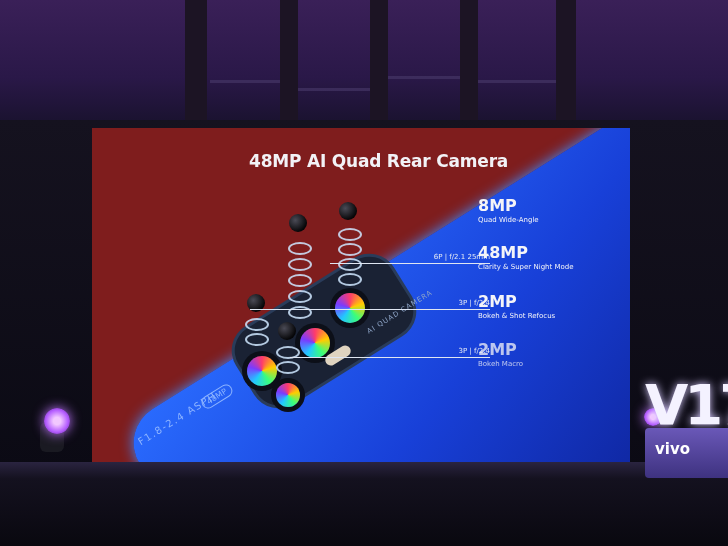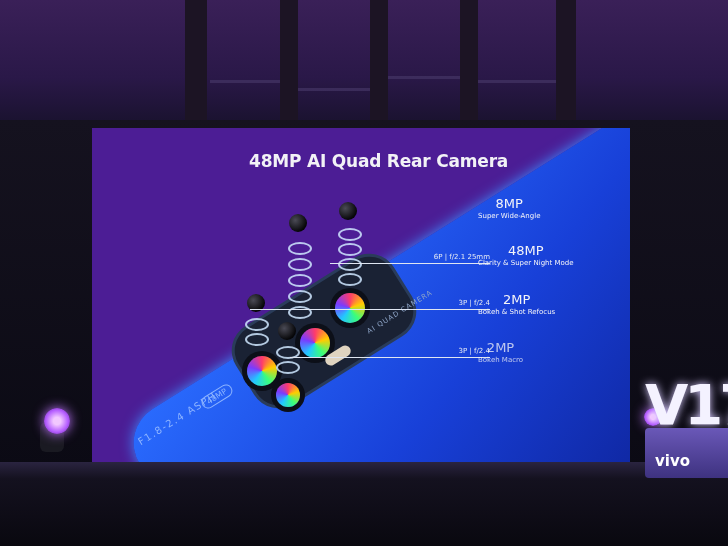--- a/index.html
+++ b/index.html
@@ -5,21 +5,21 @@
   html,body{margin:0;padding:0;}
   body{width:728px;height:546px;overflow:hidden;position:relative;
     background:#0d0b1a;font-family:"DejaVu Sans",sans-serif;}
   .ceiling{position:absolute;left:0;top:0;width:728px;height:140px;
     background:linear-gradient(180deg,#3a2058 0%,#2a1848 55%,#141026 100%);}
   .pillar{position:absolute;top:0;height:130px;background:#1c1424;}
   .rail{position:absolute;height:3px;background:#4a3a6a;opacity:.6;}
   .wall{position:absolute;left:0;top:120px;width:728px;height:350px;
     background:linear-gradient(180deg,#15121f 0%,#0b0a14 100%);}
   .screen{position:absolute;left:92px;top:128px;width:538px;height:336px;
-    background:#4c1d95;overflow:hidden;}
+    background:#7f1d1d;overflow:hidden;}
   .title{position:absolute;left:157px;top:23px;color:#f2f2f6;font-size:17px;
     font-weight:bold;letter-spacing:-.2px;}
   .phone{position:absolute;left:-30px;top:105px;width:620px;height:400px;
     background:linear-gradient(160deg,#2a6cff 0%,#1840d8 40%,#0f26a0 75%,#0a1670 100%);
     transform:rotate(-32deg);transform-origin:60% 0;border-radius:40px;
     box-shadow:0 0 14px #3a8cff;}
   .module{position:absolute;left:142px;top:160px;width:180px;height:86px;
     background:#1a2234;border-radius:26px;transform:rotate(-32deg);
     box-shadow:0 0 0 3px #2a3c5a;}
   .lens{position:absolute;width:30px;height:30px;border-radius:50%;
@@ -34,33 +34,33 @@
   .aiq{position:absolute;left:270px;top:180px;color:#8fa6c8;font-size:7px;
     transform:rotate(-32deg);letter-spacing:1px;}
   .engrave{position:absolute;left:40px;top:285px;color:#8db4ff;font-size:10px;
     transform:rotate(-32deg);letter-spacing:1.5px;}
   .badge{position:absolute;left:108px;top:262px;color:#8db4ff;font-size:8px;
     border:1px solid #8db4ff;border-radius:8px;padding:1px 5px;transform:rotate(-32deg);}
   .spec{position:absolute;left:278px;width:120px;}
   .spec .line{position:absolute;right:0;bottom:0;height:1px;background:#dfe6f2;}
   .spec .opt{position:absolute;right:0;bottom:3px;color:#e8ecf4;font-size:7px;white-space:nowrap;}
   .mp{position:absolute;left:386px;color:#f4f4f8;}
-  .mp .big{font-size:13px;font-weight:normal;display:block;text-align:center;}
+  .mp .big{font-size:16px;font-weight:bold;display:block;}
   .mp .sub{font-size:7px;display:block;margin-top:1px;}
   .stage{position:absolute;left:0;top:462px;width:728px;height:84px;
     background:linear-gradient(180deg,#2a2440 0%,#14111f 20%,#09080f 100%);}
   .light{position:absolute;width:26px;height:26px;border-radius:50%;
     background:radial-gradient(circle,#f2c8ff 20%,#b45cff 60%,#4a2070 100%);
     box-shadow:0 0 12px #c078ff;}
   .lightbody{position:absolute;width:24px;height:30px;background:#1a1a22;border-radius:6px;}
   .v1{position:absolute;left:645px;top:372px;color:#f4f2ff;font-size:56px;font-weight:bold;
     text-shadow:0 0 8px #d8ccff;letter-spacing:-4px;}
   .vivo-box{position:absolute;left:645px;top:428px;width:90px;height:50px;
     background:linear-gradient(180deg,#6a58b8,#3e3280);border-radius:4px;}
-  .vivo-text{position:absolute;left:10px;top:24px;color:#fff;font-size:15px;font-weight:bold;}
+  .vivo-text{position:absolute;left:10px;top:12px;color:#fff;font-size:15px;font-weight:bold;}
 </style>
 </head>
 <body>
 
 <div class="ceiling">
   <div class="pillar" style="left:185px;width:22px"></div>
   <div class="pillar" style="left:280px;width:18px"></div>
   <div class="pillar" style="left:370px;width:18px"></div>
   <div class="pillar" style="left:460px;width:18px"></div>
   <div class="pillar" style="left:556px;width:20px"></div>
@@ -102,21 +102,21 @@
   <div class="ball" style="left:155px;top:166px"></div>
   <div class="ring" style="left:153px;top:190px"></div>
   <div class="ring" style="left:153px;top:205px"></div>
 
   <div class="ball" style="left:186px;top:194px"></div>
   <div class="ring" style="left:184px;top:218px"></div>
   <div class="ring" style="left:184px;top:233px"></div>
 
   <div class="mp" style="top:68px">
     <span class="big">8MP</span>
-    <span class="sub">Super Wide-Angle</span>
+    <span class="sub">Quad Wide-Angle</span>
   </div>
 
   <div class="spec" style="top:120px;height:16px">
     <span class="opt">6P | f/2.1 25mm</span>
     <div class="line" style="width:160px"></div>
   </div>
   <div class="mp" style="top:115px">
     <span class="big">48MP</span>
     <span class="sub">Clarity &amp; Super Night Mode</span>
   </div>

